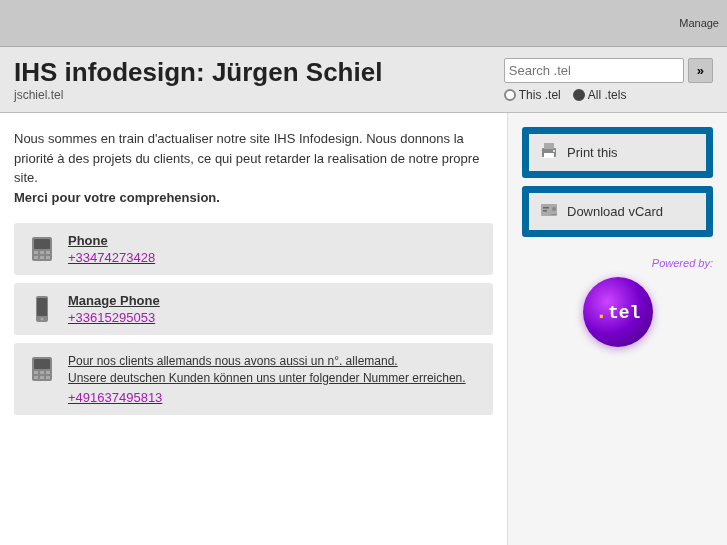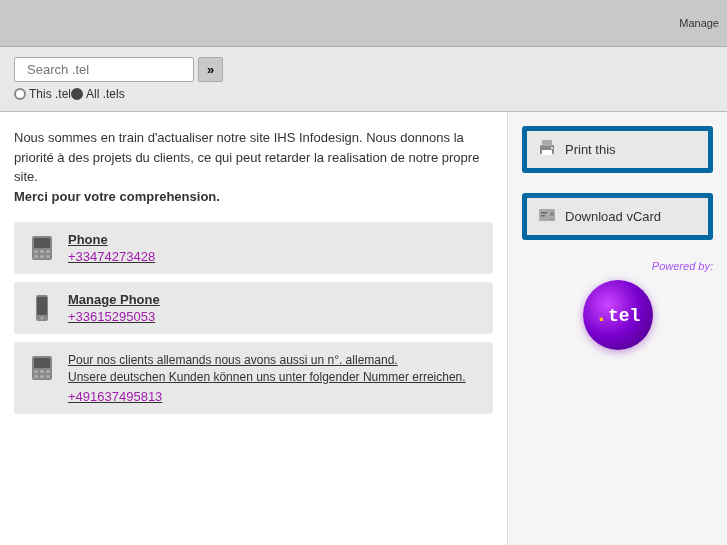--- a/index.html
+++ b/index.html
@@ -56,41 +56,42 @@
     }
 
     .search-row {
       display: flex;
       align-items: center;
       gap: 4px;
     }
 
     .search-input {
       border: 1px solid #aaa;
-      padding: 4px 12px;
+      padding: 4px 4px;
       font-size: 13px;
       width: 180px;
       background: white;
       color: #999;
       border-radius: 2px;
     }
 
     .search-button {
       background: #c8c8c8;
       border: 1px solid #aaa;
       padding: 4px 8px;
       cursor: pointer;
       font-size: 13px;
       font-weight: bold;
       border-radius: 2px;
     }
 
     .radio-row {
       display: flex;
       align-items: flex-start;
+      gap: 12px;
       font-size: 12px;
     }
 
     .radio-option {
       display: flex;
       align-items: center;
       gap: 3px;
       cursor: pointer;
     }
 
@@ -188,24 +189,24 @@
       line-height: 1.4;
       margin-bottom: 3px;
     }
 
     
     .action-btn {
       display: flex;
       align-items: center;
       gap: 8px;
       background: #e8e8e8;
-      border: 5px solid #0369a1;
+      border: 7px solid #0369a1;
       border-radius: 3px;
       padding: 7px 10px;
-      margin-bottom: 20px;
+      margin-bottom: 8px;
       cursor: pointer;
       font-size: 13px;
       color: #333;
       width: 100%;
       text-align: left;
     }
 
     
     .powered-by {
       margin-top: 20px;
@@ -244,20 +245,24 @@
     }
   </style>
 </head>
 <body>
 
 <div class="manage-bar">
   <span>Manage</span>
 </div>
 
 <div class="header">
+  <div class="header-left">
+    <div class="site-title">IHS infodesign: Jürgen Schiel</div>
+    <div class="site-subtitle">jschiel.tel</div>
+  </div>
   <div class="header-right">
     <div class="search-row">
       <input class="search-input" type="text" placeholder="Search .tel" style="">
       <button class="search-button">
         <span>»</span>
       </button>
     </div>
     <div class="radio-row">
       <label class="radio-option">
         <span class="radio-dot"></span>

